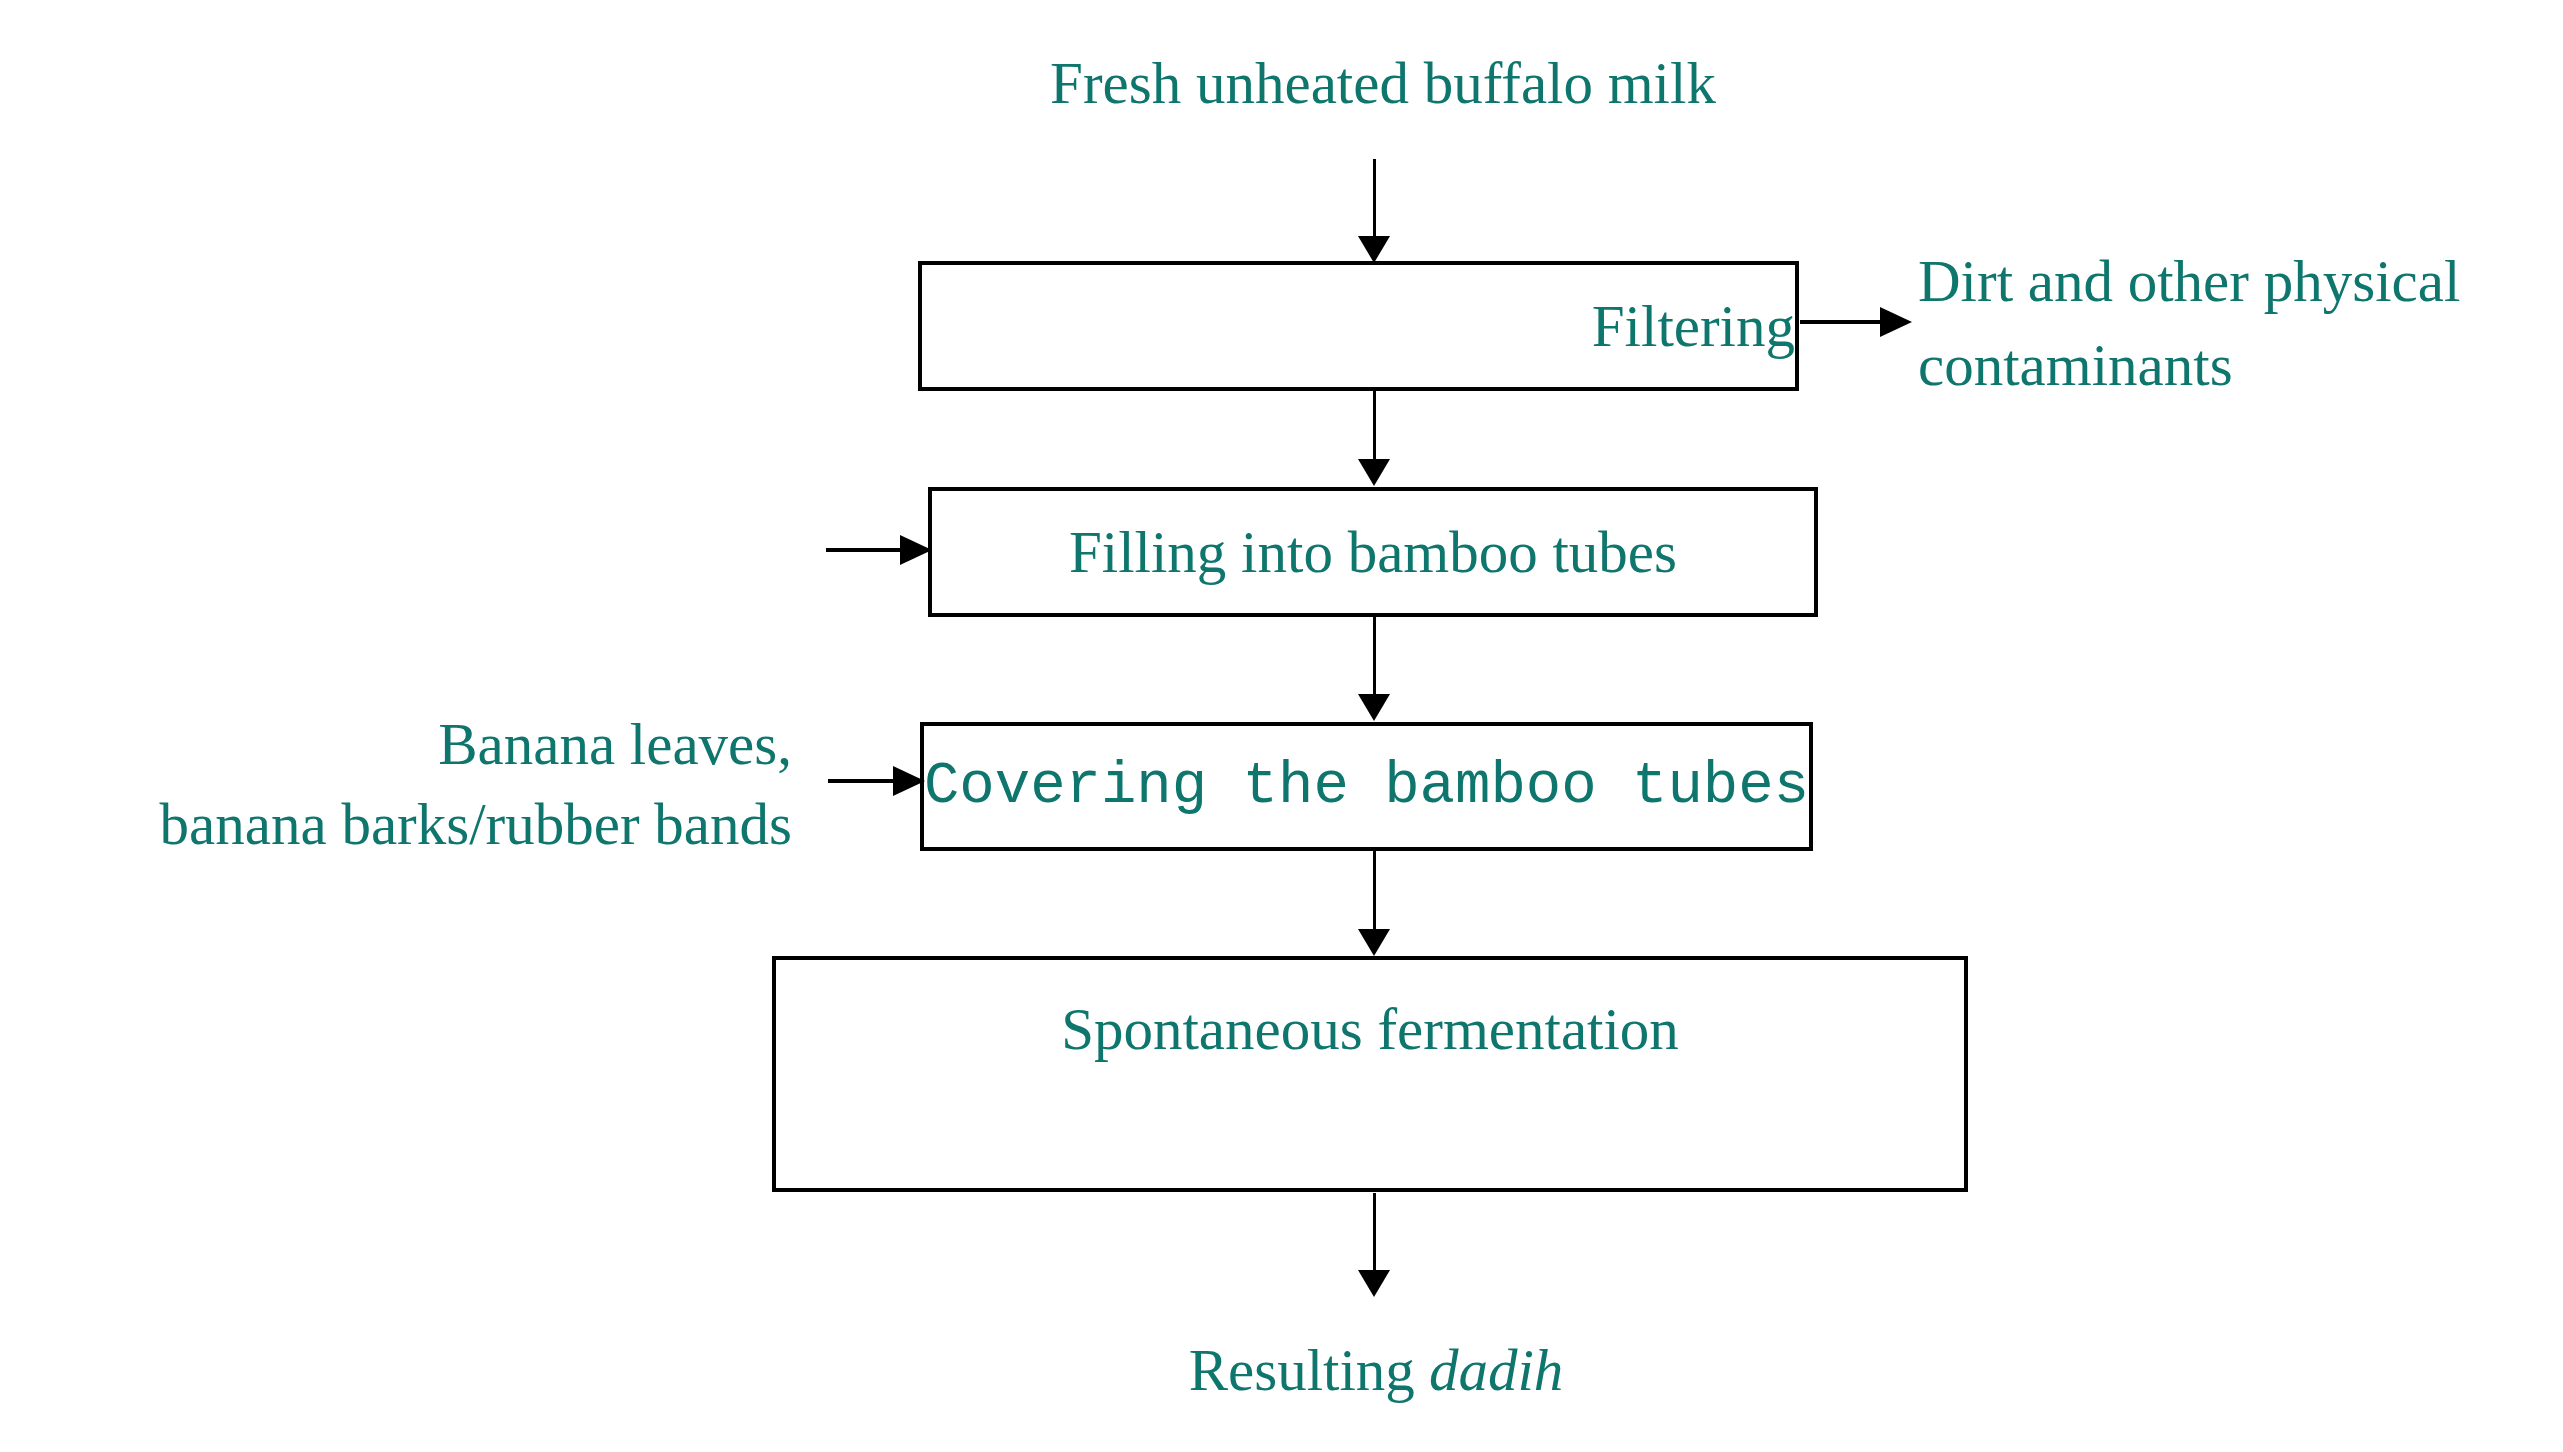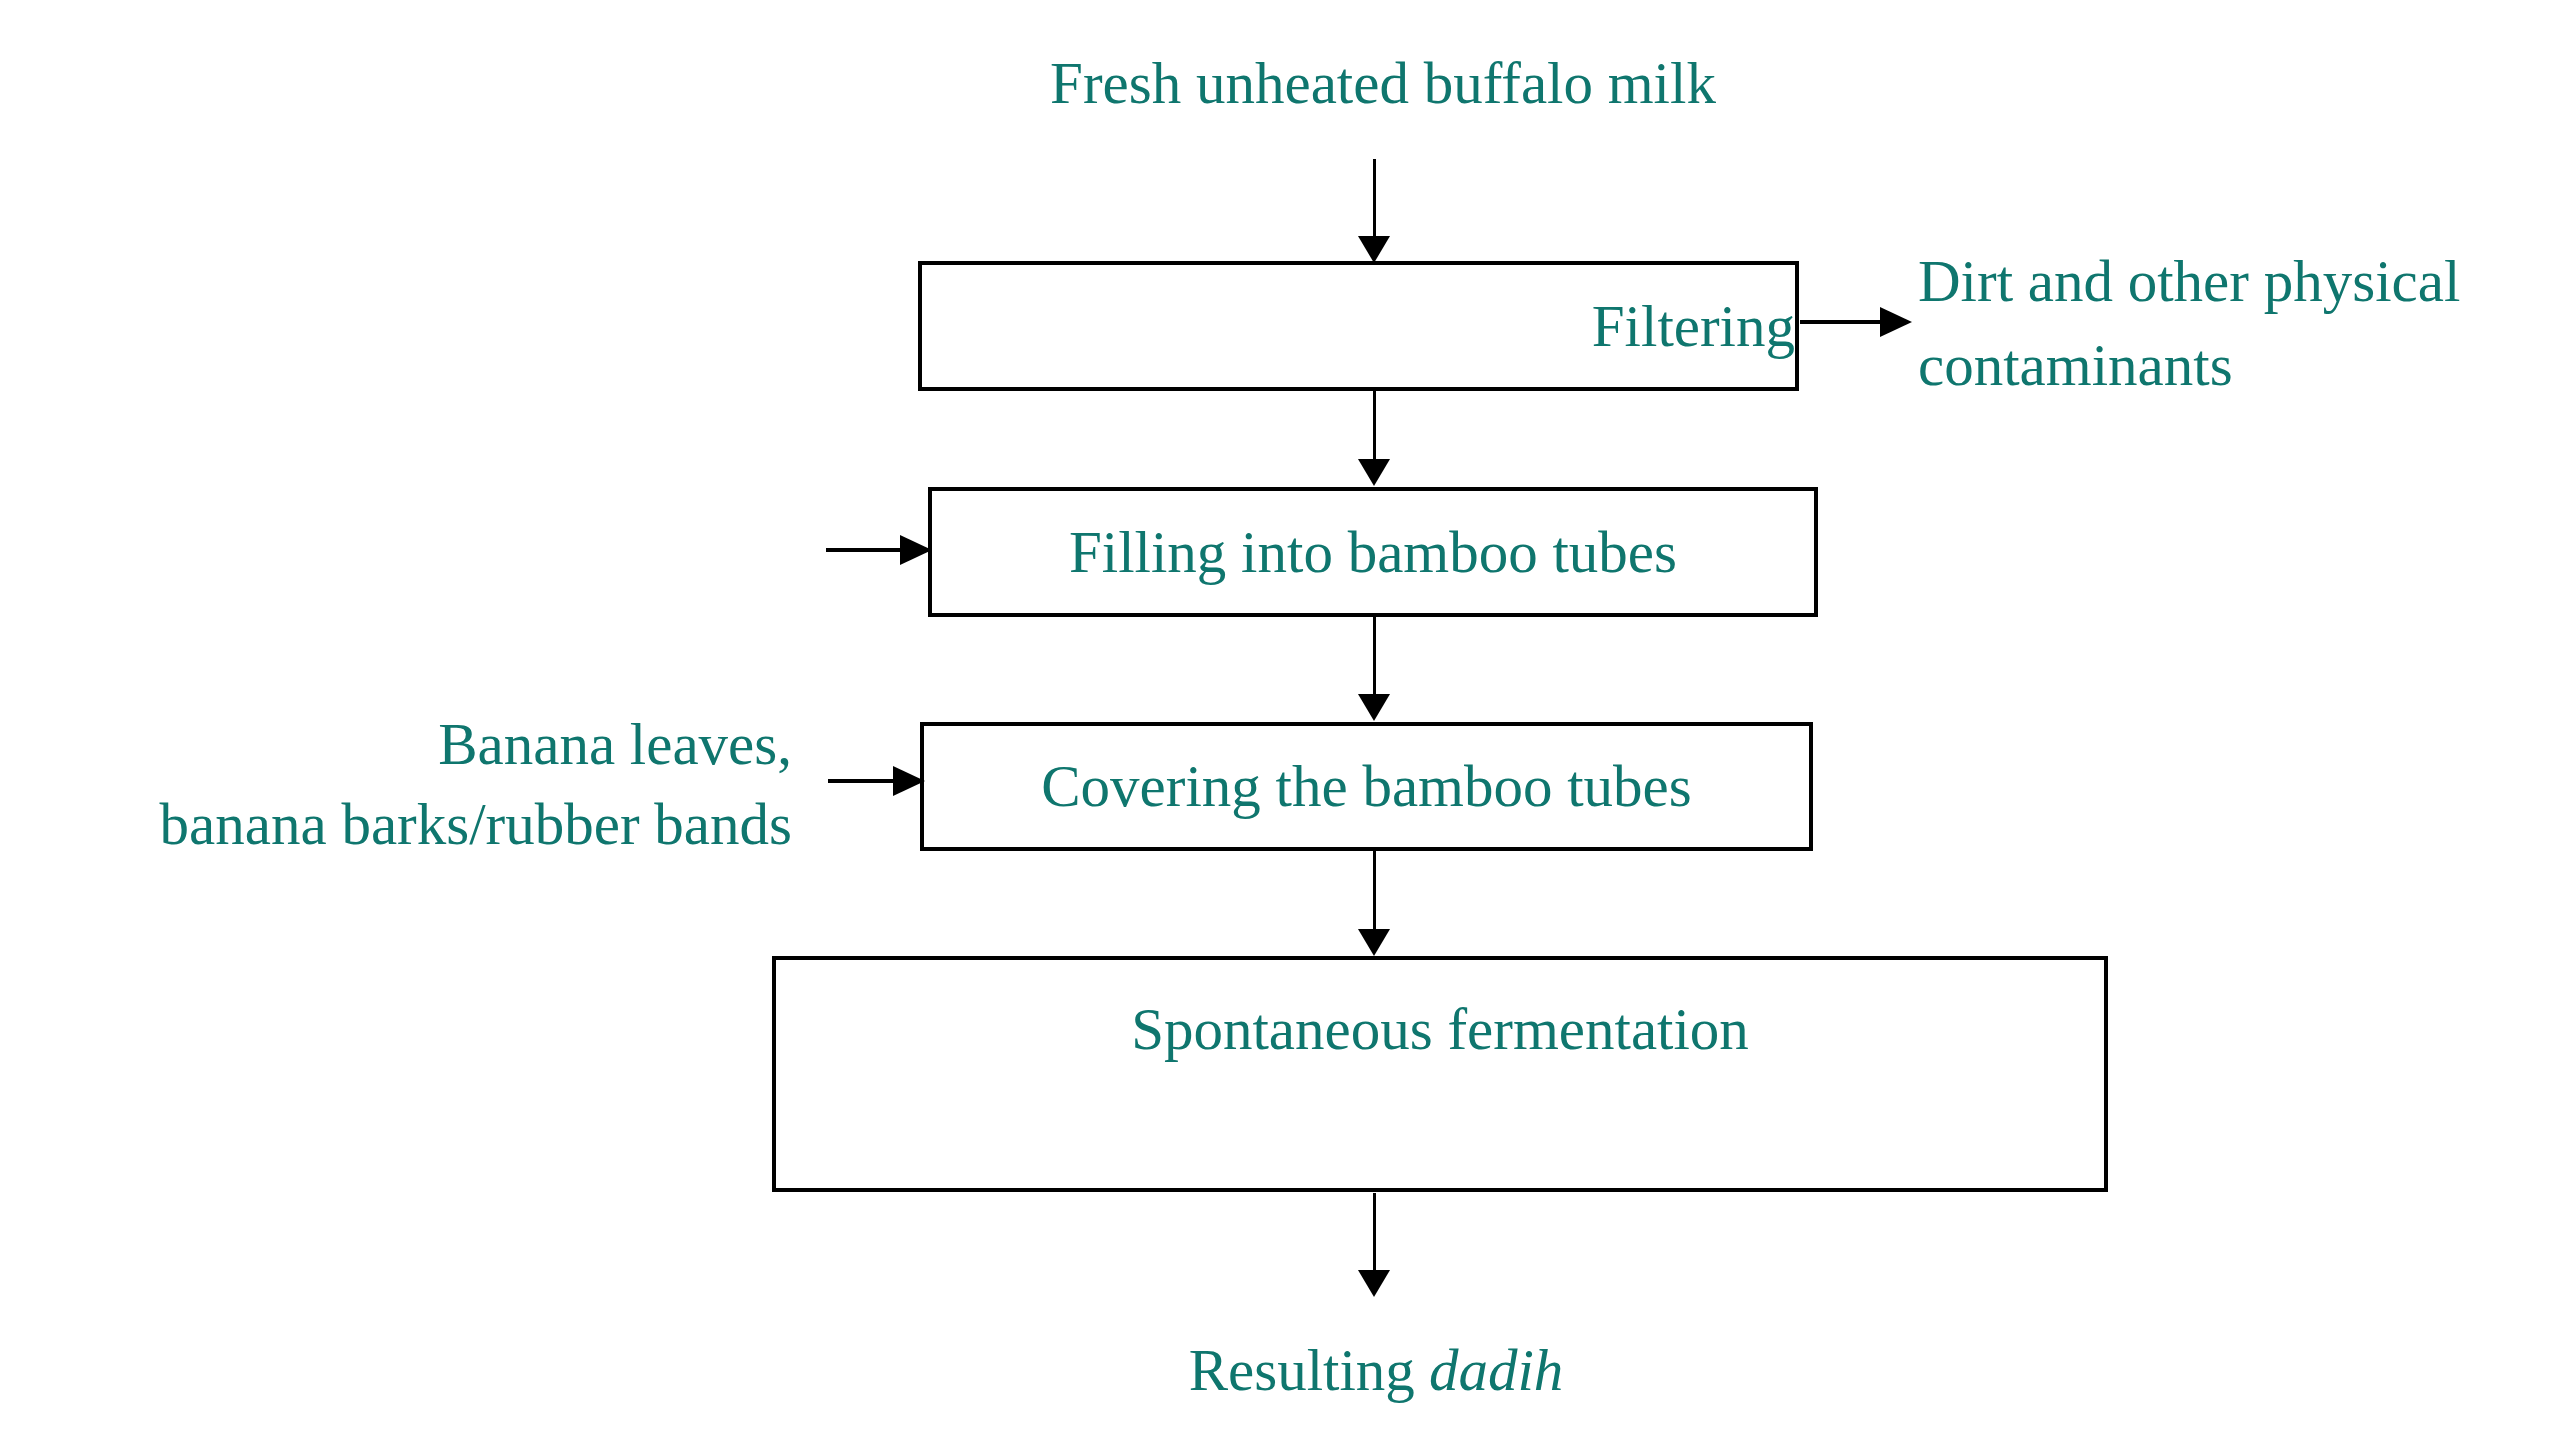--- a/index.html
+++ b/index.html
@@ -65,40 +65,40 @@
   <div class="harrow" style="left:826px;top:535px;width:106px;">
     <div class="stem"></div>
     <div class="head"></div>
   </div>
 
   <div class="varrow" style="left:1358px;top:617px;height:104px;">
     <div class="stem"></div>
     <div class="head"></div>
   </div>
 
-  <div class="pbox" style="left:920px;top:722px;width:893px;height:129px;">
+  <div class="pbox" style="left:920px;top:722px;width:893px;height:129px;font-family:Liberation Mono, monospace;">
     <span>Covering the bamboo tubes</span>
   </div>
 
   <div class="label right-align" style="right:1771px;top:704px;line-height:80px;">
     <div>Banana leaves,</div>
     <div>banana barks/rubber bands</div>
   </div>
 
   <div class="harrow" style="left:828px;top:766px;width:97px;">
     <div class="stem"></div>
     <div class="head"></div>
   </div>
 
   <div class="varrow" style="left:1358px;top:850px;height:106px;">
     <div class="stem"></div>
     <div class="head"></div>
   </div>
 
-  <div class="pbox pbox-multi" style="left:772px;top:956px;width:1336px;height:236px;">
+  <div class="pbox pbox-multi" style="left:772px;top:956px;width:1196px;height:236px;">
     <div>Spontaneous fermentation</div>
   </div>
 
   <div class="varrow" style="left:1358px;top:1193px;height:104px;">
     <div class="stem"></div>
     <div class="head"></div>
   </div>
 
   <div class="label center" style="left:1376px;top:1336px;">
     <span>Resulting</span><span class="ital">dadih</span>

